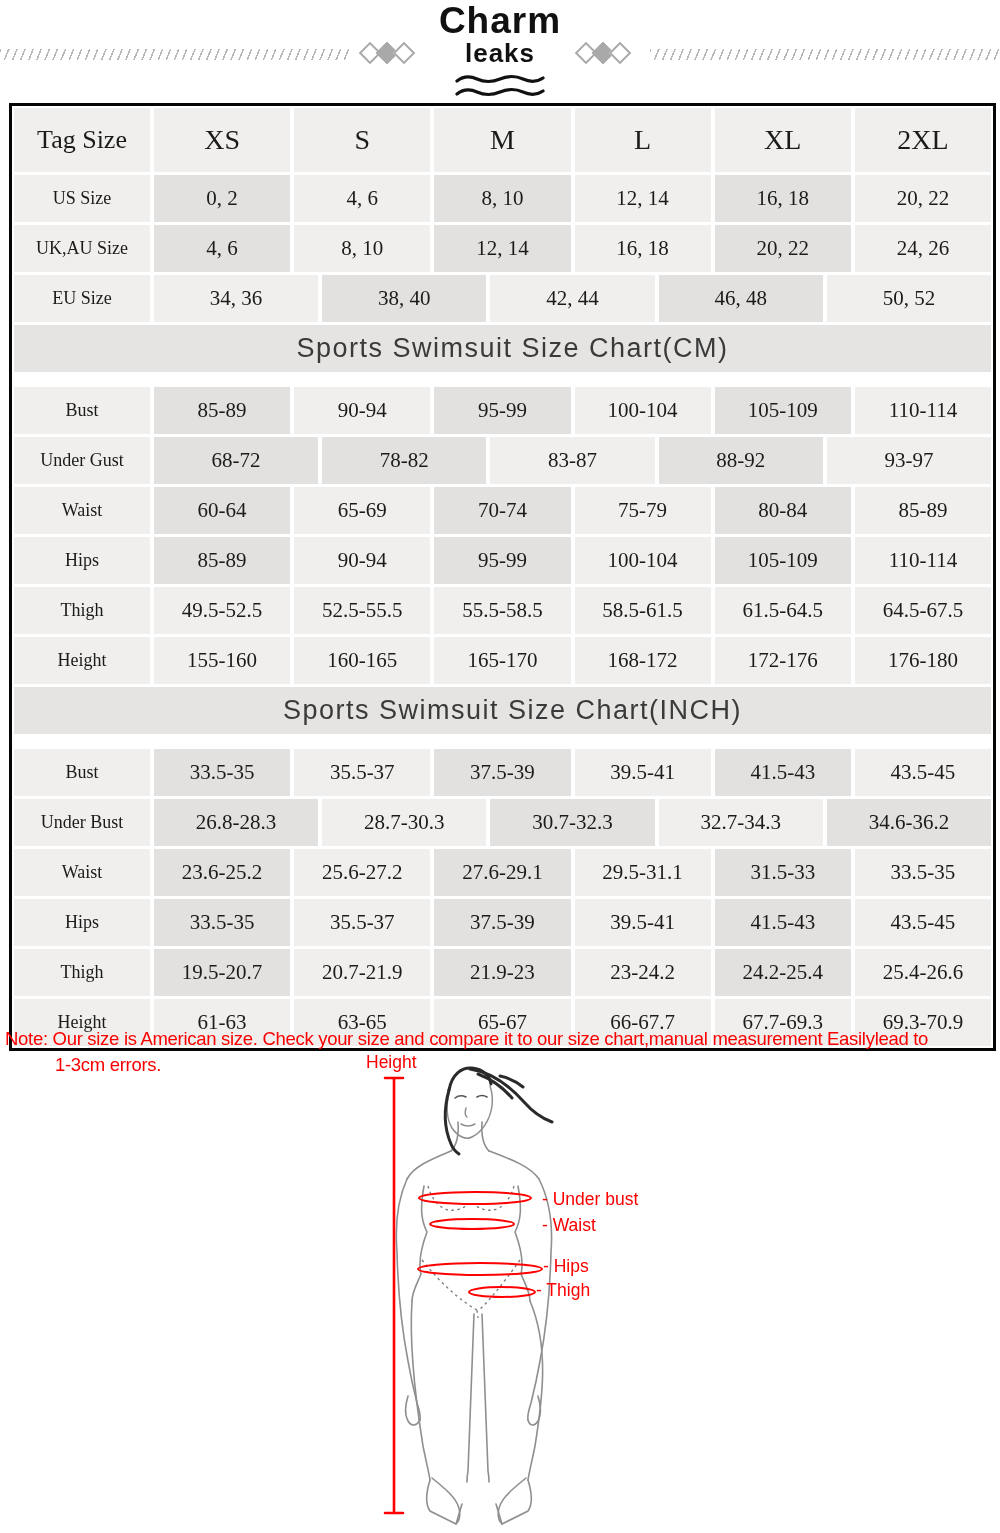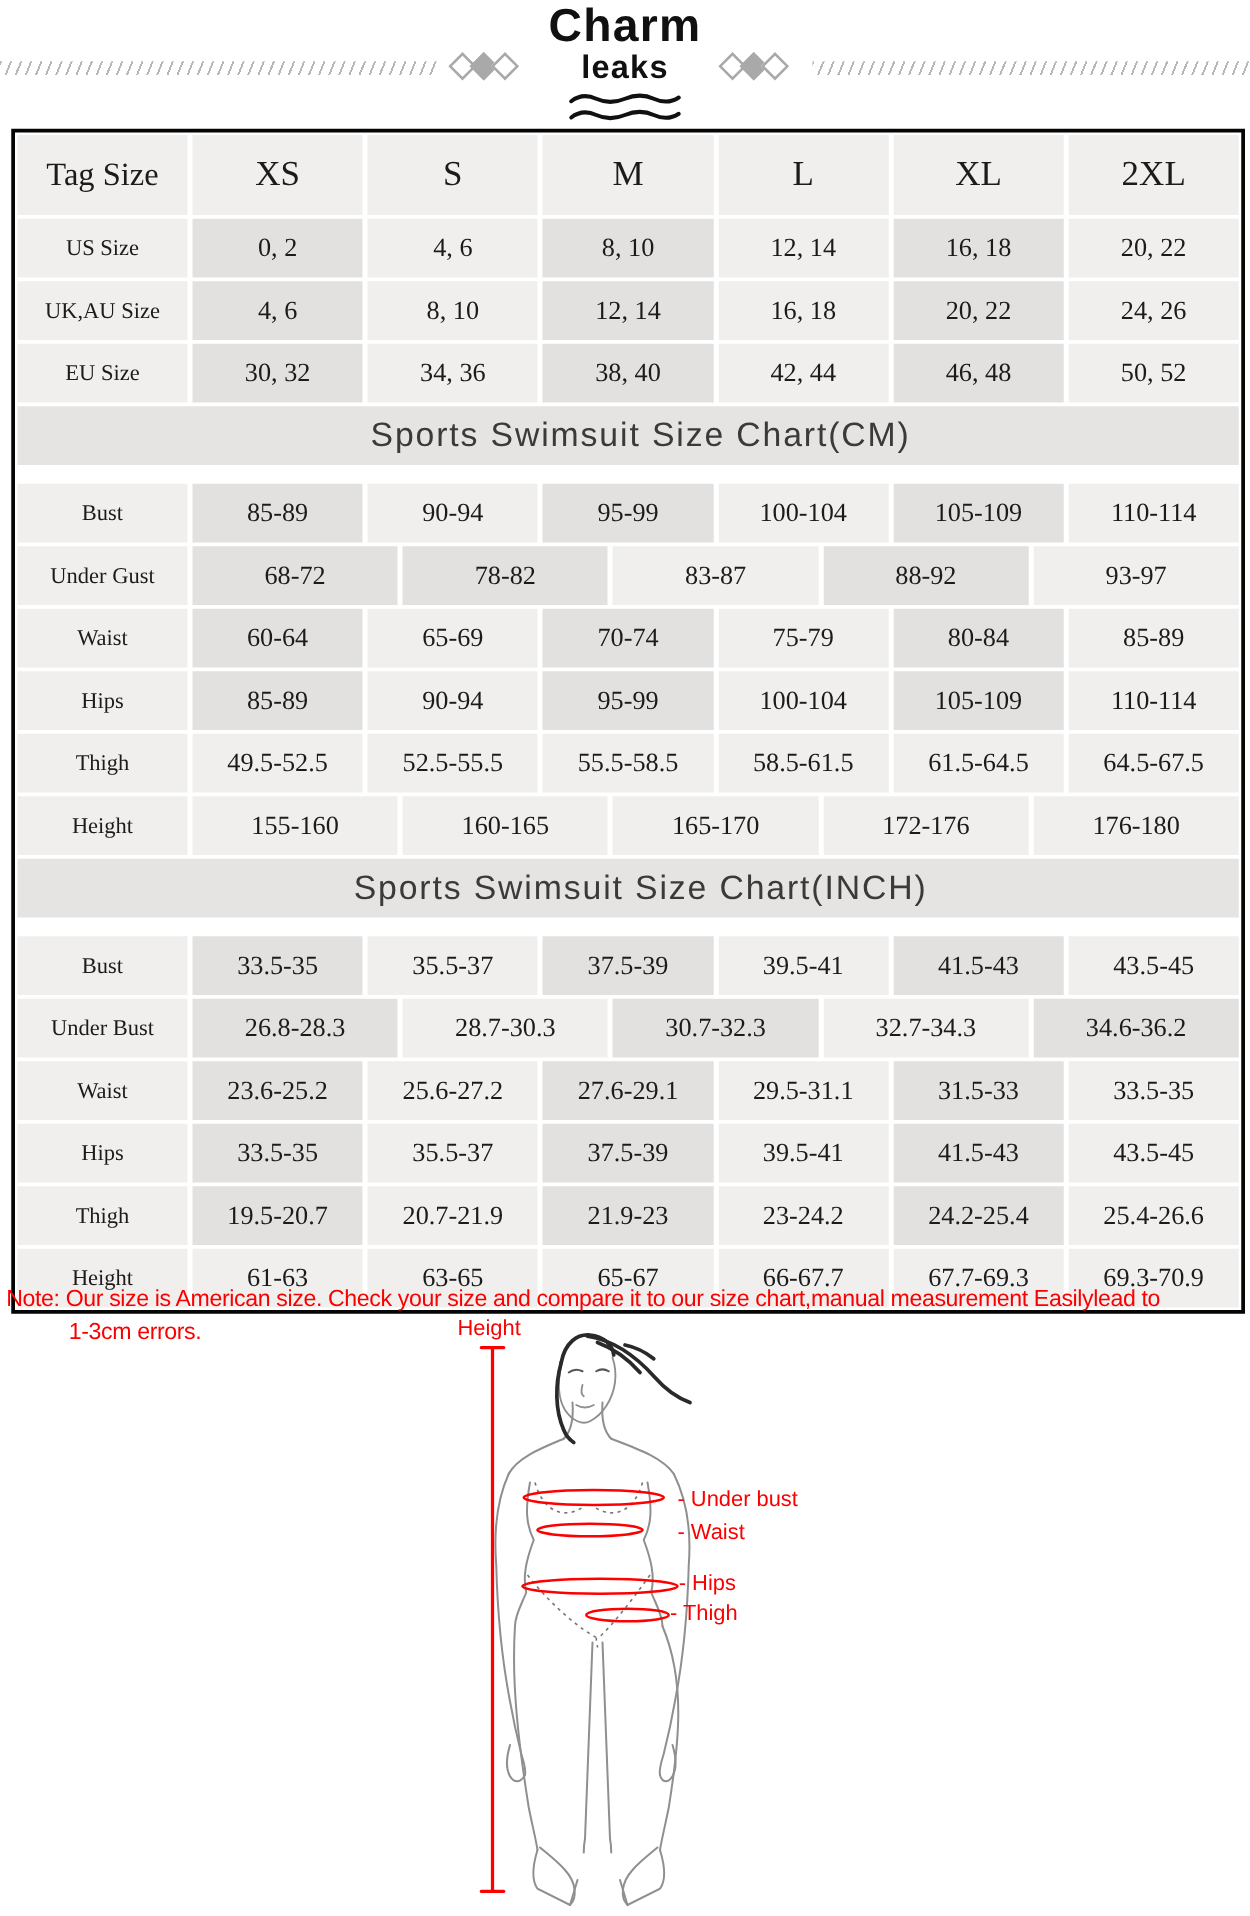--- a/index.html
+++ b/index.html
@@ -111,21 +111,20 @@
         <div class="cell label-cell">UK,AU Size</div>
         <div class="cell value-cell shaded">4, 6</div>
         <div class="cell value-cell">8, 10</div>
         <div class="cell value-cell shaded">12, 14</div>
         <div class="cell value-cell">16, 18</div>
         <div class="cell value-cell shaded">20, 22</div>
         <div class="cell value-cell">24, 26</div>
       </div>
       <div class="row data-row">
         <div class="cell label-cell">EU Size</div>
-        <div class="cell value-cell shaded">30, 32</div>
         <div class="cell value-cell">34, 36</div>
         <div class="cell value-cell shaded">38, 40</div>
         <div class="cell value-cell">42, 44</div>
         <div class="cell value-cell shaded">46, 48</div>
         <div class="cell value-cell">50, 52</div>
       </div>
       <div class="banner-row">Sports Swimsuit Size Chart(CM)</div>
       <div class="row data-row">
         <div class="cell label-cell">Bust</div>
         <div class="cell value-cell shaded">85-89</div>
@@ -168,20 +167,21 @@
         <div class="cell value-cell">55.5-58.5</div>
         <div class="cell value-cell">58.5-61.5</div>
         <div class="cell value-cell">61.5-64.5</div>
         <div class="cell value-cell">64.5-67.5</div>
       </div>
       <div class="row data-row">
         <div class="cell label-cell">Height</div>
         <div class="cell value-cell">155-160</div>
         <div class="cell value-cell">160-165</div>
         <div class="cell value-cell">165-170</div>
+        <div class="cell value-cell">168-172</div>
         <div class="cell value-cell">172-176</div>
         <div class="cell value-cell">176-180</div>
       </div>
       <div class="banner-row">Sports Swimsuit Size Chart(INCH)</div>
       <div class="row data-row">
         <div class="cell label-cell">Bust</div>
         <div class="cell value-cell shaded">33.5-35</div>
         <div class="cell value-cell">35.5-37</div>
         <div class="cell value-cell shaded">37.5-39</div>
         <div class="cell value-cell">39.5-41</div>

